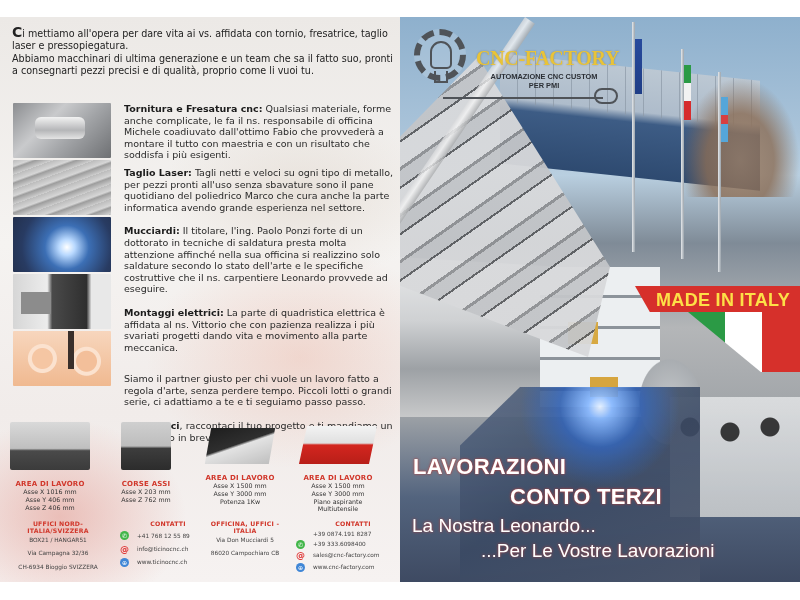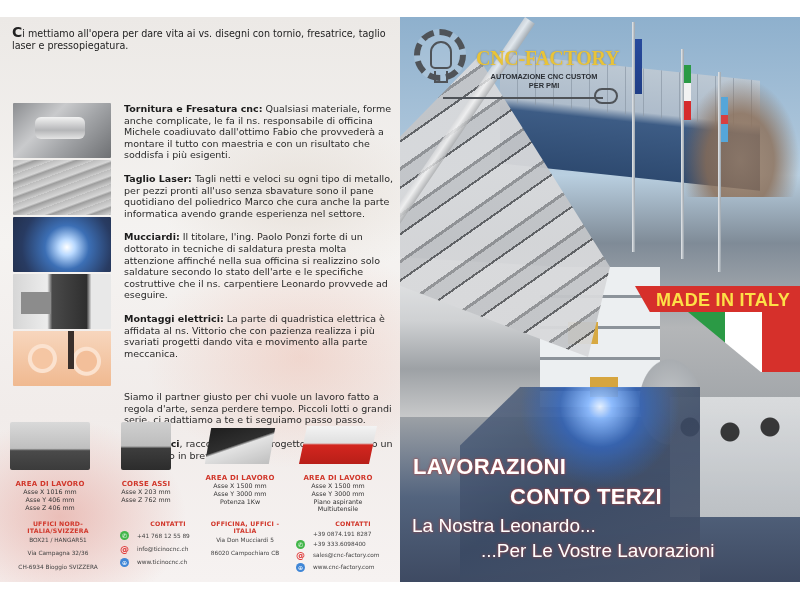--- a/index.html
+++ b/index.html
@@ -127,43 +127,44 @@
   .headline .s2 { position: absolute; left: 66px; top: 86px; font-size: 19px; color: #ffffff; text-shadow: 0 0 3px #b8403c; margin-left: 15px; }
 </style>
 </head>
 <body>
 
 <div class="page">
 
   <section class="left">
     <div class="intro">
       <p>
-        <span class="dropcap">C</span><span>i mettiamo all'opera per dare vita ai vs. disegni con tornio, fresatrice, taglio laser e pressopiegatura.</span><br>
+        <span class="dropcap">C</span><span>i mettiamo all'opera per dare vita ai vs. affidata con tornio, fresatrice, taglio laser e pressopiegatura.</span><br>
+        <span>Abbiamo macchinari di ultima generazione e un team che sa il fatto suo, pronti a consegnarti pezzi precisi e di qualità, proprio come li vuoi tu.</span>
       </p>
     </div>
 
     <div class="thumbs">
       <div class="thumb t1"></div>
       <div class="thumb t2"></div>
       <div class="thumb t3"></div>
       <div class="thumb t4"></div>
       <div class="thumb t5"></div>
     </div>
 
     <div class="services">
-      <div class="svc s1" style="height:auto;margin-bottom:12px;">
+      <div class="svc s1" style="height:auto;margin-bottom:6px;">
         <b>Tornitura e Fresatura cnc:</b><span> Qualsiasi materiale, forme anche complicate, le fa il ns. responsabile di officina Michele coadiuvato dall'ottimo Fabio che provvederà a montare il tutto con maestria e con un risultato che soddisfa i più esigenti.</span>
       </div>
       <div class="svc" style="margin-bottom:12px;">
         <b>Taglio Laser:</b><span> Tagli netti e veloci su ogni tipo di metallo, per pezzi pronti all'uso senza sbavature sono il pane quotidiano del poliedrico Marco che cura anche la parte informatica avendo grande esperienza nel settore.</span>
       </div>
       <div class="svc" style="margin-bottom:12px;">
         <b>Mucciardi:</b><span> Il titolare, l'ing. Paolo Ponzi forte di un dottorato in tecniche di saldatura presta molta attenzione affinché nella sua officina si realizzino solo saldature secondo lo stato dell'arte e le specifiche costruttive che il ns. carpentiere Leonardo provvede ad eseguire.</span>
       </div>
-      <div class="svc" style="margin-bottom:32px;">
+      <div class="svc" style="margin-bottom:20px;">
         <b>Montaggi elettrici:</b><span> La parte di quadristica elettrica è affidata al ns. Vittorio che con pazienza realizza i più svariati progetti dando vita e movimento alla parte meccanica.</span>
       </div>
       <div class="svc" style="margin-bottom:12px;">Siamo il partner giusto per chi vuole un lavoro fatto a regola d'arte, senza perdere tempo. Piccoli lotti o grandi serie, ci adattiamo a te e ti seguiamo passo passo.</div>
       <div class="svc">
         <b>Contattaci</b><span>, raccontaci il tuo progetto e ti mandiamo un preventivo in breve tempo!</span>
       </div>
     </div>
 
     <div class="machines">
       <div class="machine m1" style="left:0px;">

